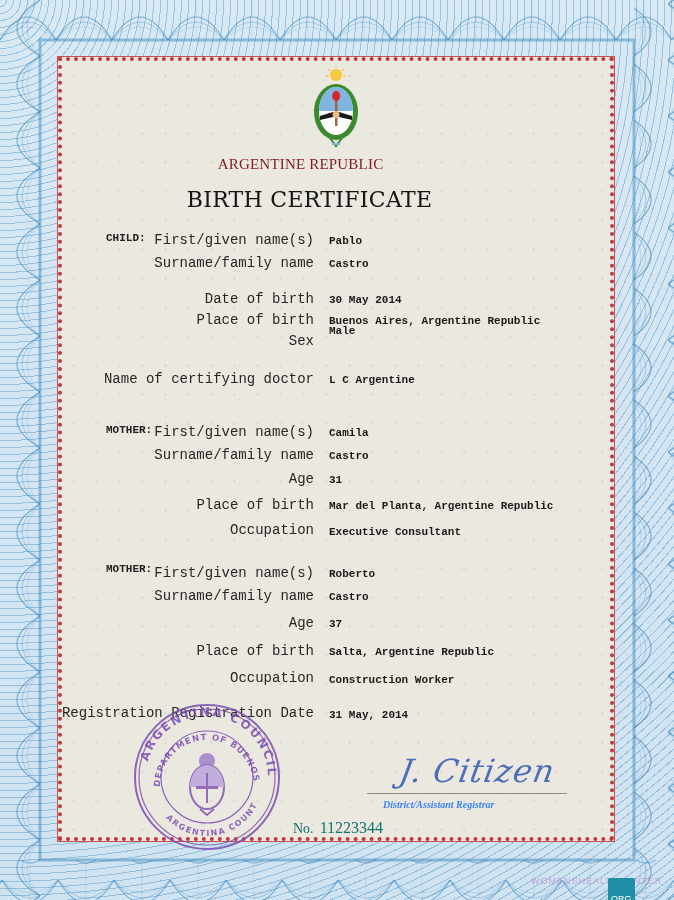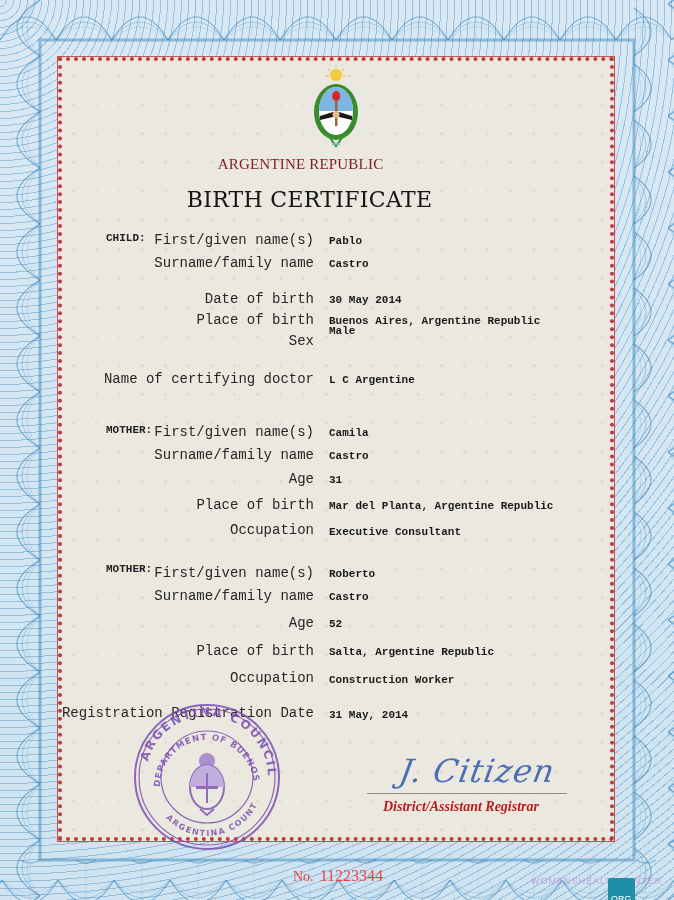--- a/index.html
+++ b/index.html
@@ -23,22 +23,22 @@
   }
   .emblem{position:absolute;left:308px;top:66px;width:56px;height:86px;}
   .republic{position:absolute;left:0;width:601px;top:156px;text-align:center;font-family:Liberation Serif, serif;font-size:15px;color:#7f1d1d;letter-spacing:0.2px;}
   .title{position:absolute;left:0;width:619px;top:187px;text-align:center;font-family:"DejaVu Serif",serif;font-size:22px;color:#151515;letter-spacing:0.3px;}
   .section{position:absolute;left:106px;font-family:Liberation Mono, monospace;font-weight:bold;font-size:11px;color:#222;}
   .label{position:absolute;right:360px;font-family:Liberation Mono, monospace;font-size:14px;color:#262626;white-space:nowrap;text-align:right;}
   .value{position:absolute;left:329px;font-family:"Liberation Mono",monospace;font-weight:bold;font-size:11px;color:#1a1a1a;white-space:nowrap;}
   .stamp{position:absolute;left:126px;top:703px;width:162px;height:148px;}
   .sigline{position:absolute;left:367px;top:793px;width:200px;height:1px;background:#8a8a8a;}
   .signature{position:absolute;left:400px;top:752px;font-family:"DejaVu Serif",serif;font-style:italic;font-size:32px;color:#4a6fb8;letter-spacing:1px;transform:skewX(-10deg);}
-  .registrar{position:absolute;left:383px;top:799px;font-family:"Liberation Serif",serif;font-style:italic;font-weight:bold;font-size:14px;color:#b91c1c;}
-  .certno{position:absolute;left:293px;top:819px;font-family:"Liberation Serif",serif;font-size:14px;color:#ef4444;margin-top:48px;}
+  .registrar{position:absolute;left:383px;top:799px;font-family:"Liberation Serif",serif;font-style:italic;font-weight:bold;font-size:10px;color:#3b82f6;}
+  .certno{position:absolute;left:293px;top:819px;font-family:"Liberation Serif",serif;font-size:14px;color:#0f766e;}
   .certno .num{font-size:16px;margin-left:6px;}
   .wm{position:absolute;left:531px;top:876px;font-family:"Liberation Sans",sans-serif;font-size:9px;color:rgba(190,120,200,0.6);letter-spacing:1px;}
   .wm-badge{position:absolute;left:608px;top:878px;background:#1f8fa8;color:#fff;font-family:"Liberation Sans",sans-serif;font-size:9px;padding:16px 3px;border-radius:2px;}
 </style>
 </head>
 <body>
 
 <div class="frame"></div>
 <svg class="guill" viewBox="0 0 674 900" xmlns="http://www.w3.org/2000/svg">
   <defs>
@@ -111,21 +111,21 @@
 <div class="value" style="top:500px">Mar del Planta, Argentine Republic</div>
 <div class="label" style="top:522px">Occupation</div>
 <div class="value" style="top:526px">Executive Consultant</div>
 
 <div class="section" style="top:563px">MOTHER:</div>
 <div class="label" style="top:565px">First/given name(s)</div>
 <div class="value" style="top:568px">Roberto</div>
 <div class="label" style="top:588px">Surname/family name</div>
 <div class="value" style="top:591px">Castro</div>
 <div class="label" style="top:615px">Age</div>
-<div class="value" style="top:618px">52</div>
+<div class="value" style="top:618px">37</div>
 <div class="label" style="top:643px">Place of birth</div>
 <div class="value" style="top:646px">Salta, Argentine Republic</div>
 <div class="label" style="top:670px">Occupation</div>
 <div class="value" style="top:674px">Construction Worker</div>
 
 <div class="label" style="top:705px">Registration Registration Date</div>
 <div class="value" style="top:709px">31 May, 2014</div>
 
 <svg class="stamp" viewBox="0 0 162 148" xmlns="http://www.w3.org/2000/svg">
   <defs>

